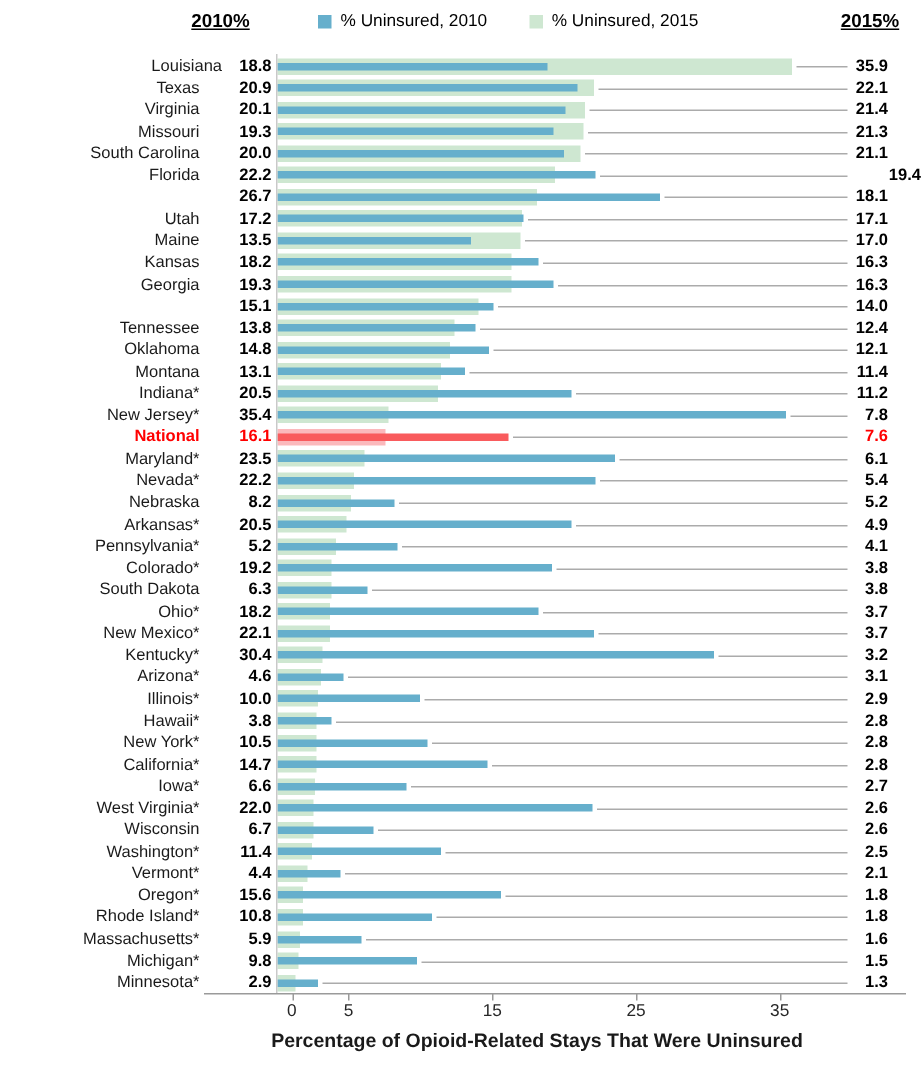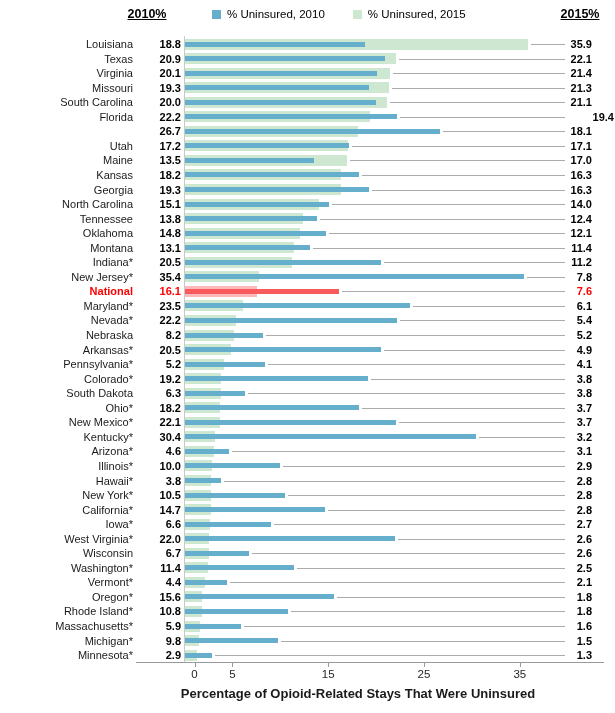--- a/index.html
+++ b/index.html
@@ -31,21 +31,21 @@
       <span>% Uninsured, 2010</span>
     </div>
     <div class="li">
       <span class="sw" style="background: rgb(206, 231, 209);"></span>
       <span>% Uninsured, 2015</span>
     </div>
   </div>
   <div class="hdr right">2015%</div>
 
   <div id="plot">
-      <div style="left: 0px; top: 37px; width: 133px; text-align: right; font-size: 11px; color: rgb(26, 26, 26); font-weight: normal;">Louisiana</div>
+      <div style="left: 0px; top: 37px; width: 133px; text-align: right; font-size: 11px; color: rgb(26, 26, 26); font-weight: normal; padding-left: 15px;">Louisiana</div>
       <div style="left: 138px; top: 37px; width: 43px; text-align: right; font-size: 11px; font-weight: bold; color: rgb(0, 0, 0);">18.8</div>
       <div style="left: 184.5px; top: 38.5px; width: 343.922px; height: 11px; background: rgb(206, 231, 209);"></div>
       <div style="left: 184.5px; top: 41.5px; width: 180.104px; height: 5px; background: rgb(102, 175, 204);"></div>
       <div style="left: 531.422px; top: 44px; width: 33.578px; height: 1px; background: rgb(171, 171, 171);"></div>
       <div style="left: 547px; top: 37px; width: 45px; text-align: right; font-size: 11px; font-weight: bold; color: rgb(0, 0, 0);">35.9</div>
       <div style="left: 0px; top: 51.55px; width: 133px; text-align: right; font-size: 11px; color: rgb(26, 26, 26); font-weight: normal;">Texas</div>
       <div style="left: 138px; top: 51.55px; width: 43px; text-align: right; font-size: 11px; font-weight: bold; color: rgb(0, 0, 0);">20.9</div>
       <div style="left: 184.5px; top: 53.05px; width: 211.718px; height: 11px; background: rgb(206, 231, 209);"></div>
       <div style="left: 184.5px; top: 56.05px; width: 200.222px; height: 5px; background: rgb(102, 175, 204);"></div>
       <div style="left: 399.218px; top: 58.55px; width: 165.782px; height: 1px; background: rgb(171, 171, 171);"></div>
@@ -96,21 +96,20 @@
       <div style="left: 184.5px; top: 169.45px; width: 156.154px; height: 11px; background: rgb(206, 231, 209);"></div>
       <div style="left: 184.5px; top: 172.45px; width: 174.356px; height: 5px; background: rgb(102, 175, 204);"></div>
       <div style="left: 361.856px; top: 174.95px; width: 203.144px; height: 1px; background: rgb(171, 171, 171);"></div>
       <div style="left: 547px; top: 167.95px; width: 45px; text-align: right; font-size: 11px; font-weight: bold; color: rgb(0, 0, 0);">16.3</div>
       <div style="left: 0px; top: 182.5px; width: 133px; text-align: right; font-size: 11px; color: rgb(26, 26, 26); font-weight: normal;">Georgia</div>
       <div style="left: 138px; top: 182.5px; width: 43px; text-align: right; font-size: 11px; font-weight: bold; color: rgb(0, 0, 0);">19.3</div>
       <div style="left: 184.5px; top: 184px; width: 156.154px; height: 11px; background: rgb(206, 231, 209);"></div>
       <div style="left: 184.5px; top: 187px; width: 184.894px; height: 5px; background: rgb(102, 175, 204);"></div>
       <div style="left: 372.394px; top: 189.5px; width: 192.606px; height: 1px; background: rgb(171, 171, 171);"></div>
       <div style="left: 547px; top: 182.5px; width: 45px; text-align: right; font-size: 11px; font-weight: bold; color: rgb(0, 0, 0);">16.3</div>
-      <div style="left: 0px; top: 197.05px; width: 133px; text-align: right; font-size: 11px; color: rgb(26, 26, 26); font-weight: normal;">North Carolina</div>
       <div style="left: 138px; top: 197.05px; width: 43px; text-align: right; font-size: 11px; font-weight: bold; color: rgb(0, 0, 0);">15.1</div>
       <div style="left: 184.5px; top: 198.55px; width: 134.12px; height: 11px; background: rgb(206, 231, 209);"></div>
       <div style="left: 184.5px; top: 201.55px; width: 144.658px; height: 5px; background: rgb(102, 175, 204);"></div>
       <div style="left: 332.158px; top: 204.05px; width: 232.842px; height: 1px; background: rgb(171, 171, 171);"></div>
       <div style="left: 547px; top: 197.05px; width: 45px; text-align: right; font-size: 11px; font-weight: bold; color: rgb(0, 0, 0);">14.0</div>
       <div style="left: 0px; top: 211.6px; width: 133px; text-align: right; font-size: 11px; color: rgb(26, 26, 26); font-weight: normal;">Tennessee</div>
       <div style="left: 138px; top: 211.6px; width: 43px; text-align: right; font-size: 11px; font-weight: bold; color: rgb(0, 0, 0);">13.8</div>
       <div style="left: 184.5px; top: 213.1px; width: 118.792px; height: 11px; background: rgb(206, 231, 209);"></div>
       <div style="left: 184.5px; top: 216.1px; width: 132.204px; height: 5px; background: rgb(102, 175, 204);"></div>
       <div style="left: 319.704px; top: 218.6px; width: 245.296px; height: 1px; background: rgb(171, 171, 171);"></div>

